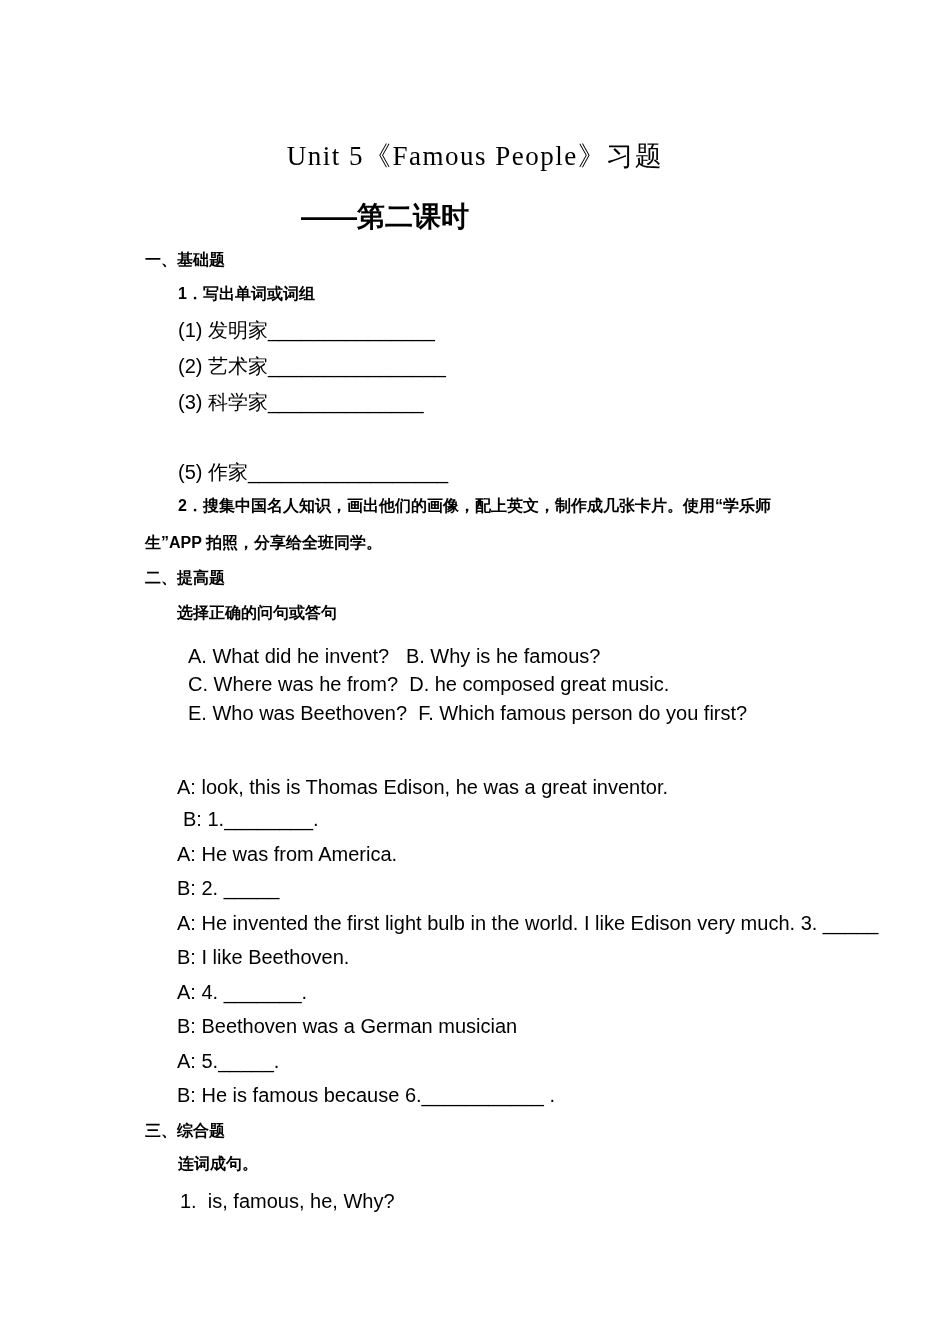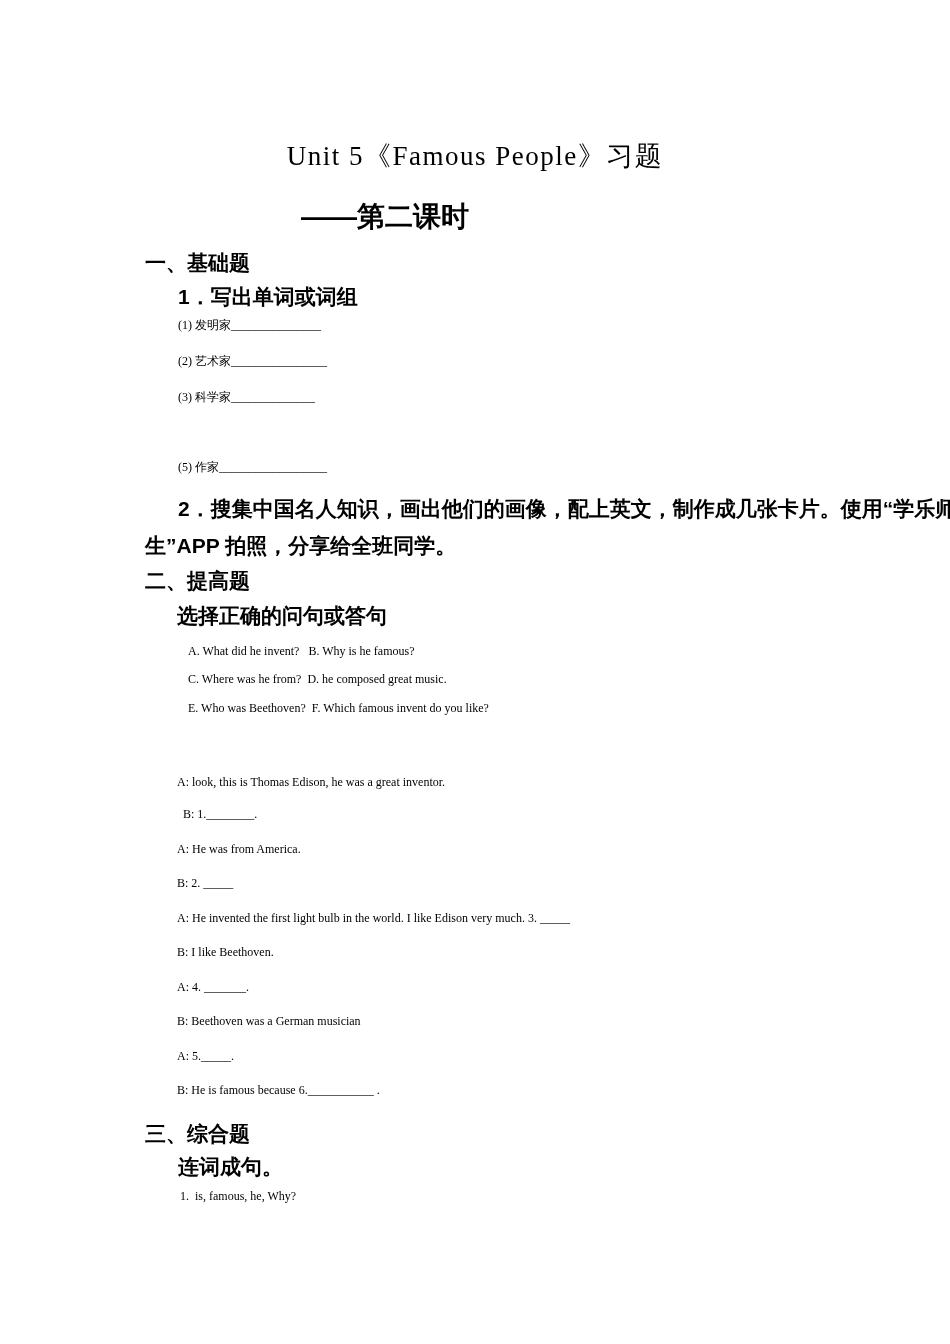--- a/index.html
+++ b/index.html
@@ -40,26 +40,26 @@
     width: 770px;
     text-align: center;
     font-family: "Liberation Sans", "DejaVu Sans", sans-serif;
     font-size: 28px;
     font-weight: 700;
     white-space: pre;
   }
   .heading {
     font-family: "Liberation Sans", "DejaVu Sans", sans-serif;
     font-weight: 700;
-    font-size: 21px;
+    font-size: 16px;
   }
   .body-text {
-    font-family: Liberation Serif, serif;
+    font-family: Liberation Sans, sans-serif;
     font-weight: 400;
-    font-size: 12px;
+    font-size: 20px;
   }
 </style>
 </head>
 <body>
 
 <div class="page">
 
   <div class="doc-title" style="top:138px;">Unit 5《Famous People》习题</div>
   <div class="doc-subtitle" style="top:198px;">——第二课时</div>
 
@@ -72,21 +72,21 @@
   <div class="line body-text" style="top:461px; left:178px;">(5) 作家__________________</div>
 
   <div class="line heading" style="top:497px; left:178px;">2．搜集中国名人知识，画出他们的画像，配上英文，制作成几张卡片。使用“学乐师</div>
   <div class="line heading" style="top:534px; left:145px;">生”APP 拍照，分享给全班同学。</div>
 
   <div class="line heading" style="top:569px; left:145px;">二、提高题</div>
   <div class="line heading" style="top:604px; left:177px;">选择正确的问句或答句</div>
 
   <div class="line body-text" style="top:645px; left:188px;">A. What did he invent?   B. Why is he famous?</div>
   <div class="line body-text" style="top:673px; left:188px;">C. Where was he from?  D. he composed great music.</div>
-  <div class="line body-text" style="top:702px; left:188px;">E. Who was Beethoven?  F. Which famous invent do you like?</div>
+  <div class="line body-text" style="top:702px; left:188px;">E. Who was Beethoven?  F. Which famous person do you first?</div>
 
   <div class="line body-text" style="top:776px; left:177px;">A: look, this is Thomas Edison, he was a great inventor.</div>
   <div class="line body-text" style="top:808px; left:177px;margin-left:6px;">B: 1.________.</div>
   <div class="line body-text" style="top:843px; left:177px;">A: He was from America.</div>
   <div class="line body-text" style="top:877px; left:177px;">B: 2. _____</div>
   <div class="line body-text" style="top:912px; left:177px;">A: He invented the first light bulb in the world. I like Edison very much. 3. _____</div>
   <div class="line body-text" style="top:946px; left:177px;">B: I like Beethoven.</div>
   <div class="line body-text" style="top:981px; left:177px;">A: 4. _______.</div>
   <div class="line body-text" style="top:1015px; left:177px;">B: Beethoven was a German musician</div>
   <div class="line body-text" style="top:1050px; left:177px;">A: 5._____.</div>

